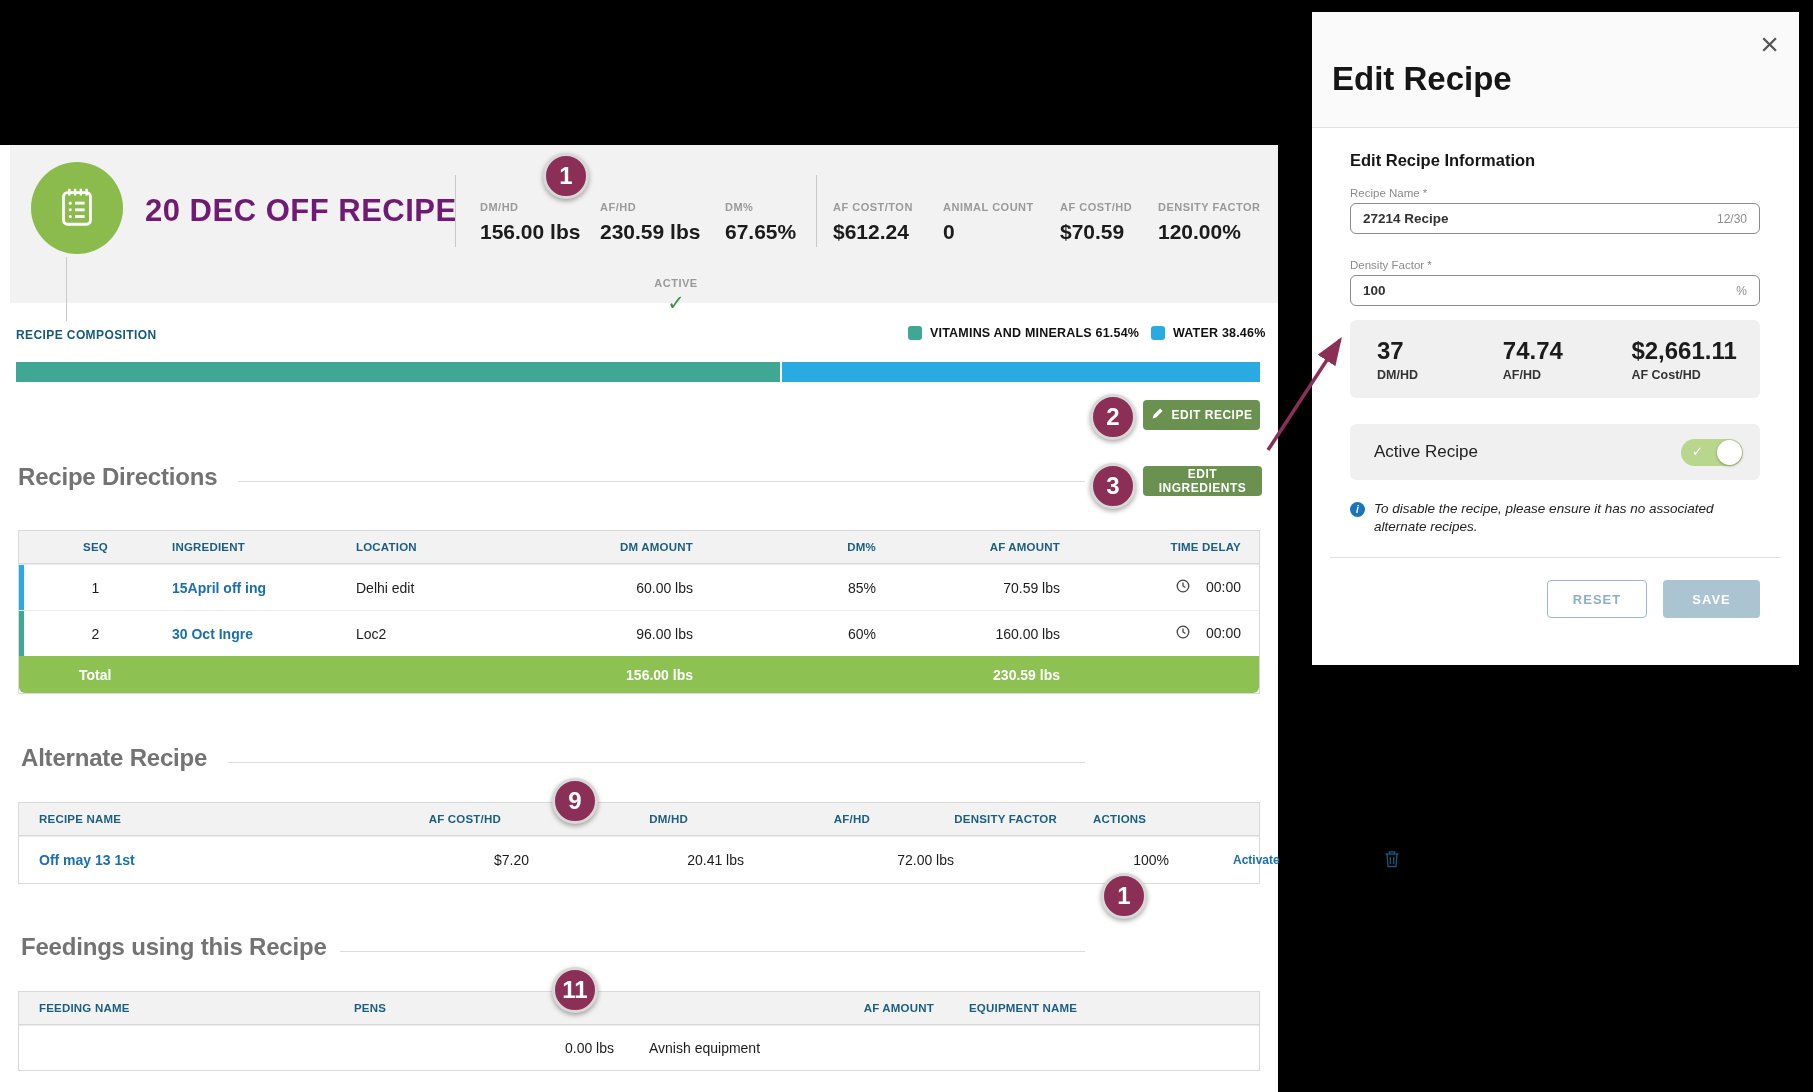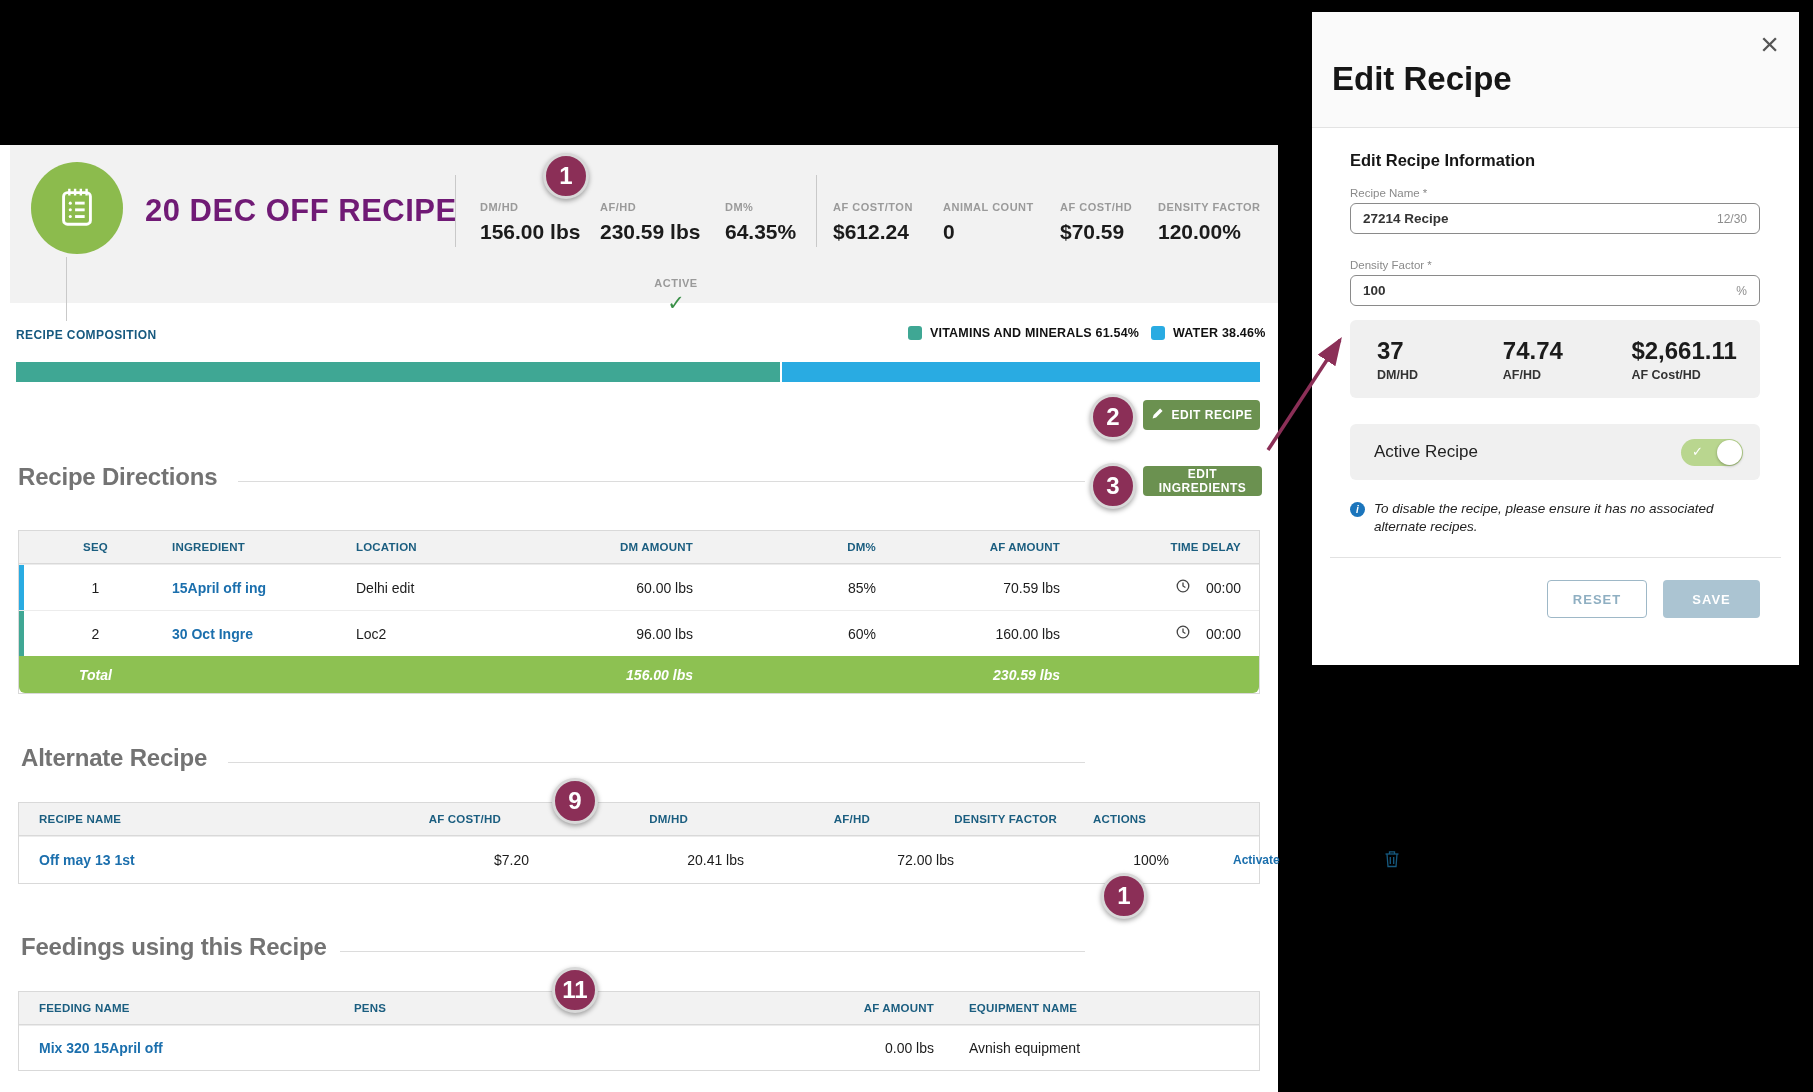--- a/index.html
+++ b/index.html
@@ -49,22 +49,22 @@
   .link { color:#1b6fad; font-weight:700; text-decoration:none; cursor:pointer; }
   .row { position:relative; border-top:1px solid #ececec; background:#fff; }
   .row:first-of-type { border-top:none; }
   .stripe { position:absolute; left:0; top:0; bottom:0; width:5px; }
 
   .t1 .grid { display:grid; grid-template-columns:153px 184px 207px 130px 183px 184px 201px; }
   .t1 .thead { height:33px; } .t1 .row { height:46px; }
   .t1 .col7 { padding-right:20px; }
   .total-row { display:grid; grid-template-columns:153px 184px 207px 130px 183px 184px 201px;
     height:37px; background:#8dc152; border-radius:0 0 6px 6px; align-items:center; }
-  .total-row div { color:#fff; font-weight:700; font-size:14px;font-style:italic; }
-  .time { display:flex; align-items:center; gap:16px; }
+  .total-row div { color:#fff; font-weight:700; font-size:14px; }
+  .time { display:flex; align-items:flex-start; gap:16px; }
 
   .t2 .grid { display:grid; grid-template-columns:240px 242px 187px 182px 187px 130px 74px; }
   .t2 .thead { height:33px; } .t2 .row { height:47px;gap:28px; }
   .t2 .col1 { padding-left:20px; } .t2 .col6 { padding-left:36px; }
 
   .t3 .grid { display:grid; grid-template-columns:335px 260px 320px 327px; }
   .t3 .thead { height:33px; } .t3 .row { height:45px; }
   .t3 .col1 { padding-left:20px; } .t3 .col4 { padding-left:35px; }
 
   .trash-btn { background:none; border:none; cursor:pointer; padding:2px; }
@@ -143,21 +143,21 @@
       <div class="stat" style="left:470px">
         <div class="lbl">DM/HD</div>
         <div class="val">156.00 lbs</div>
       </div>
       <div class="stat" style="left:590px">
         <div class="lbl">AF/HD</div>
         <div class="val">230.59 lbs</div>
       </div>
       <div class="stat" style="left:715px">
         <div class="lbl">DM%</div>
-        <div class="val">64.35%</div>
+        <div class="val">67.65%</div>
       </div>
       <div class="stat" style="left:823px">
         <div class="lbl">AF COST/TON</div>
         <div class="val">$612.24</div>
       </div>
       <div class="stat" style="left:933px">
         <div class="lbl">ANIMAL COUNT</div>
         <div class="val">0</div>
       </div>
       <div class="stat" style="left:1050px">
@@ -309,23 +309,20 @@
     <div class="hairline" style="left:340px; top:806px; width:745px"></div>
 
     <div class="tbl t3" style="top:846px">
       <div class="thead grid">
         <div class="cell col1">FEEDING NAME</div>
         <div class="cell">PENS</div>
         <div class="cell r">AF AMOUNT</div>
         <div class="cell col4">EQUIPMENT NAME</div>
       </div>
       <div class="row grid">
-        <div class="tdcell col1">
-            <a class="link">Mix 320 15April off</a>
-          </div>
         <div class="tdcell"></div>
         <div class="tdcell r">0.00 lbs</div>
         <div class="tdcell col4">Avnish equipment</div>
       </div>
     </div>
   </div>
 
   <div class="modal">
     <div class="modal-head"></div>
     <button class="modal-close">×</button>

